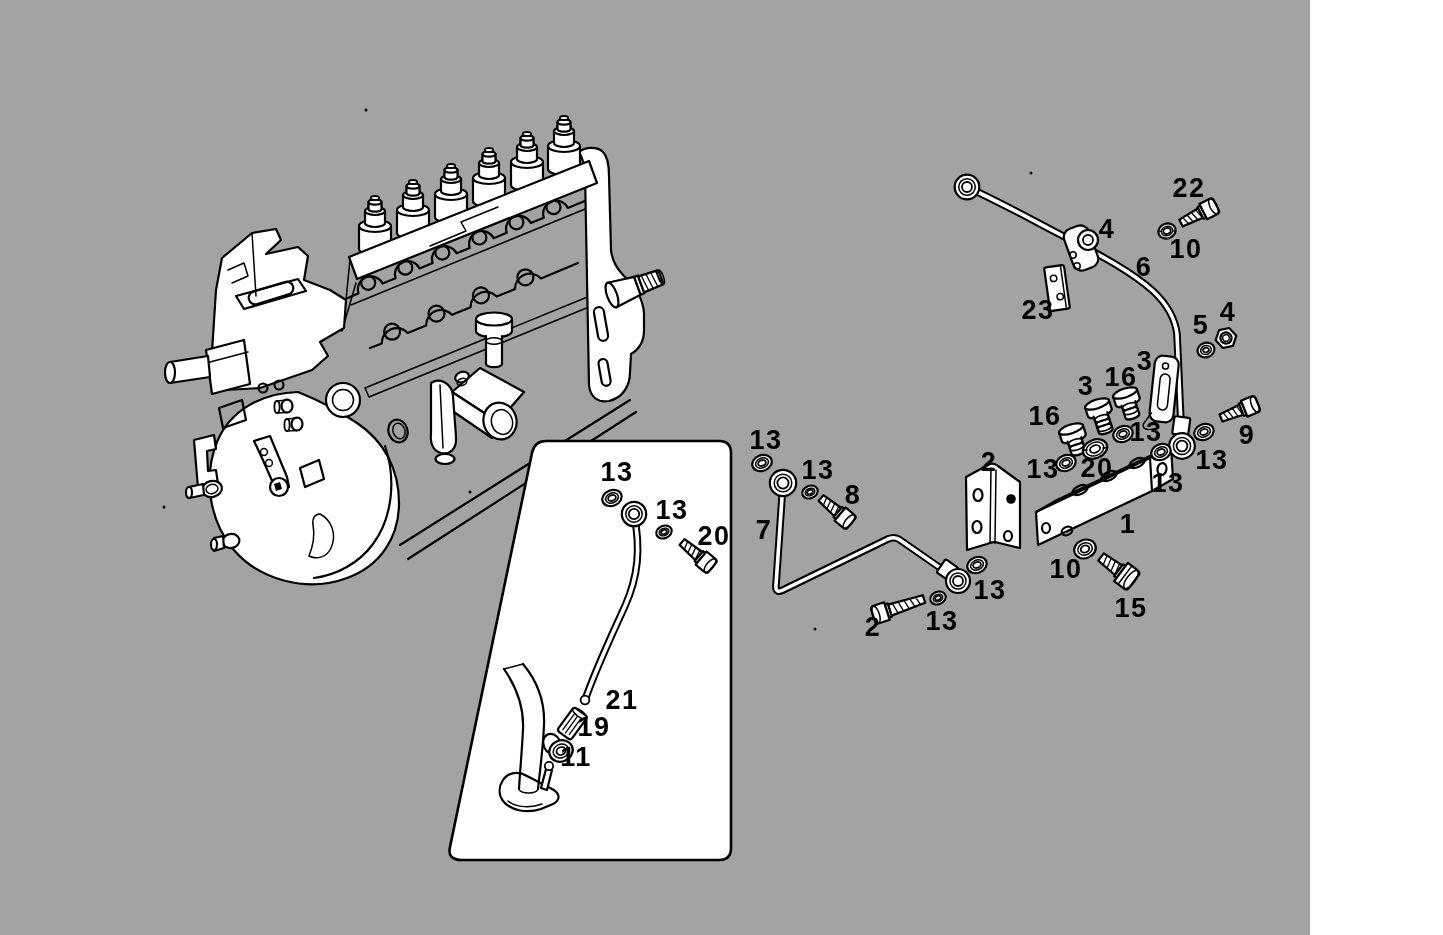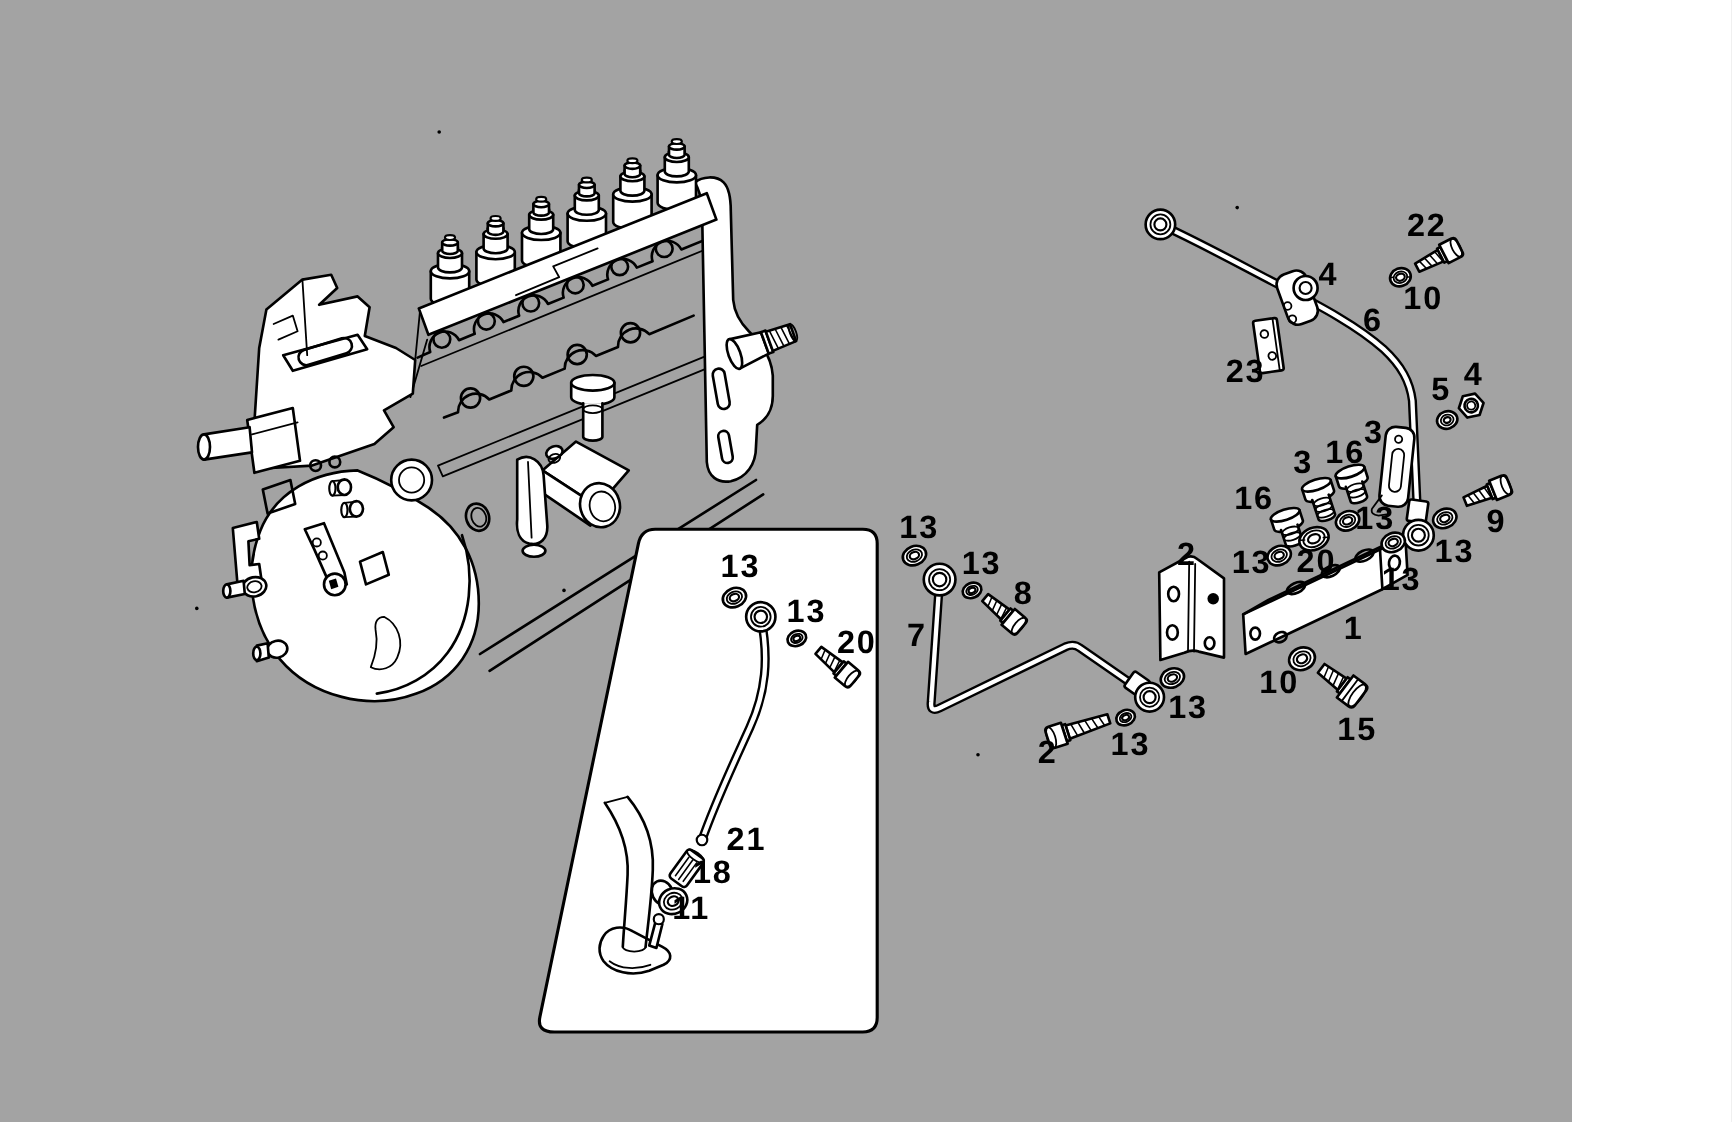--- a/index.html
+++ b/index.html
@@ -391,15 +391,15 @@
 <div class="callout" style="left:818px;top:470px">13</div>
 <div class="callout" style="left:853px;top:495px">8</div>
 <div class="callout" style="left:764px;top:530px">7</div>
 <div class="callout" style="left:873px;top:627px">2</div>
 <div class="callout" style="left:942px;top:621px">13</div>
 <div class="callout" style="left:990px;top:590px">13</div>
 <div class="callout" style="left:617px;top:472px">13</div>
 <div class="callout" style="left:672px;top:510px">13</div>
 <div class="callout" style="left:714px;top:536px">20</div>
 <div class="callout" style="left:622px;top:700px">21</div>
-<div class="callout" style="left:594px;top:727px">18</div>
+<div class="callout" style="left:594px;top:727px">19</div>
 <div class="callout" style="left:576px;top:757px">11</div>
 </div>
 
 </body></html>

